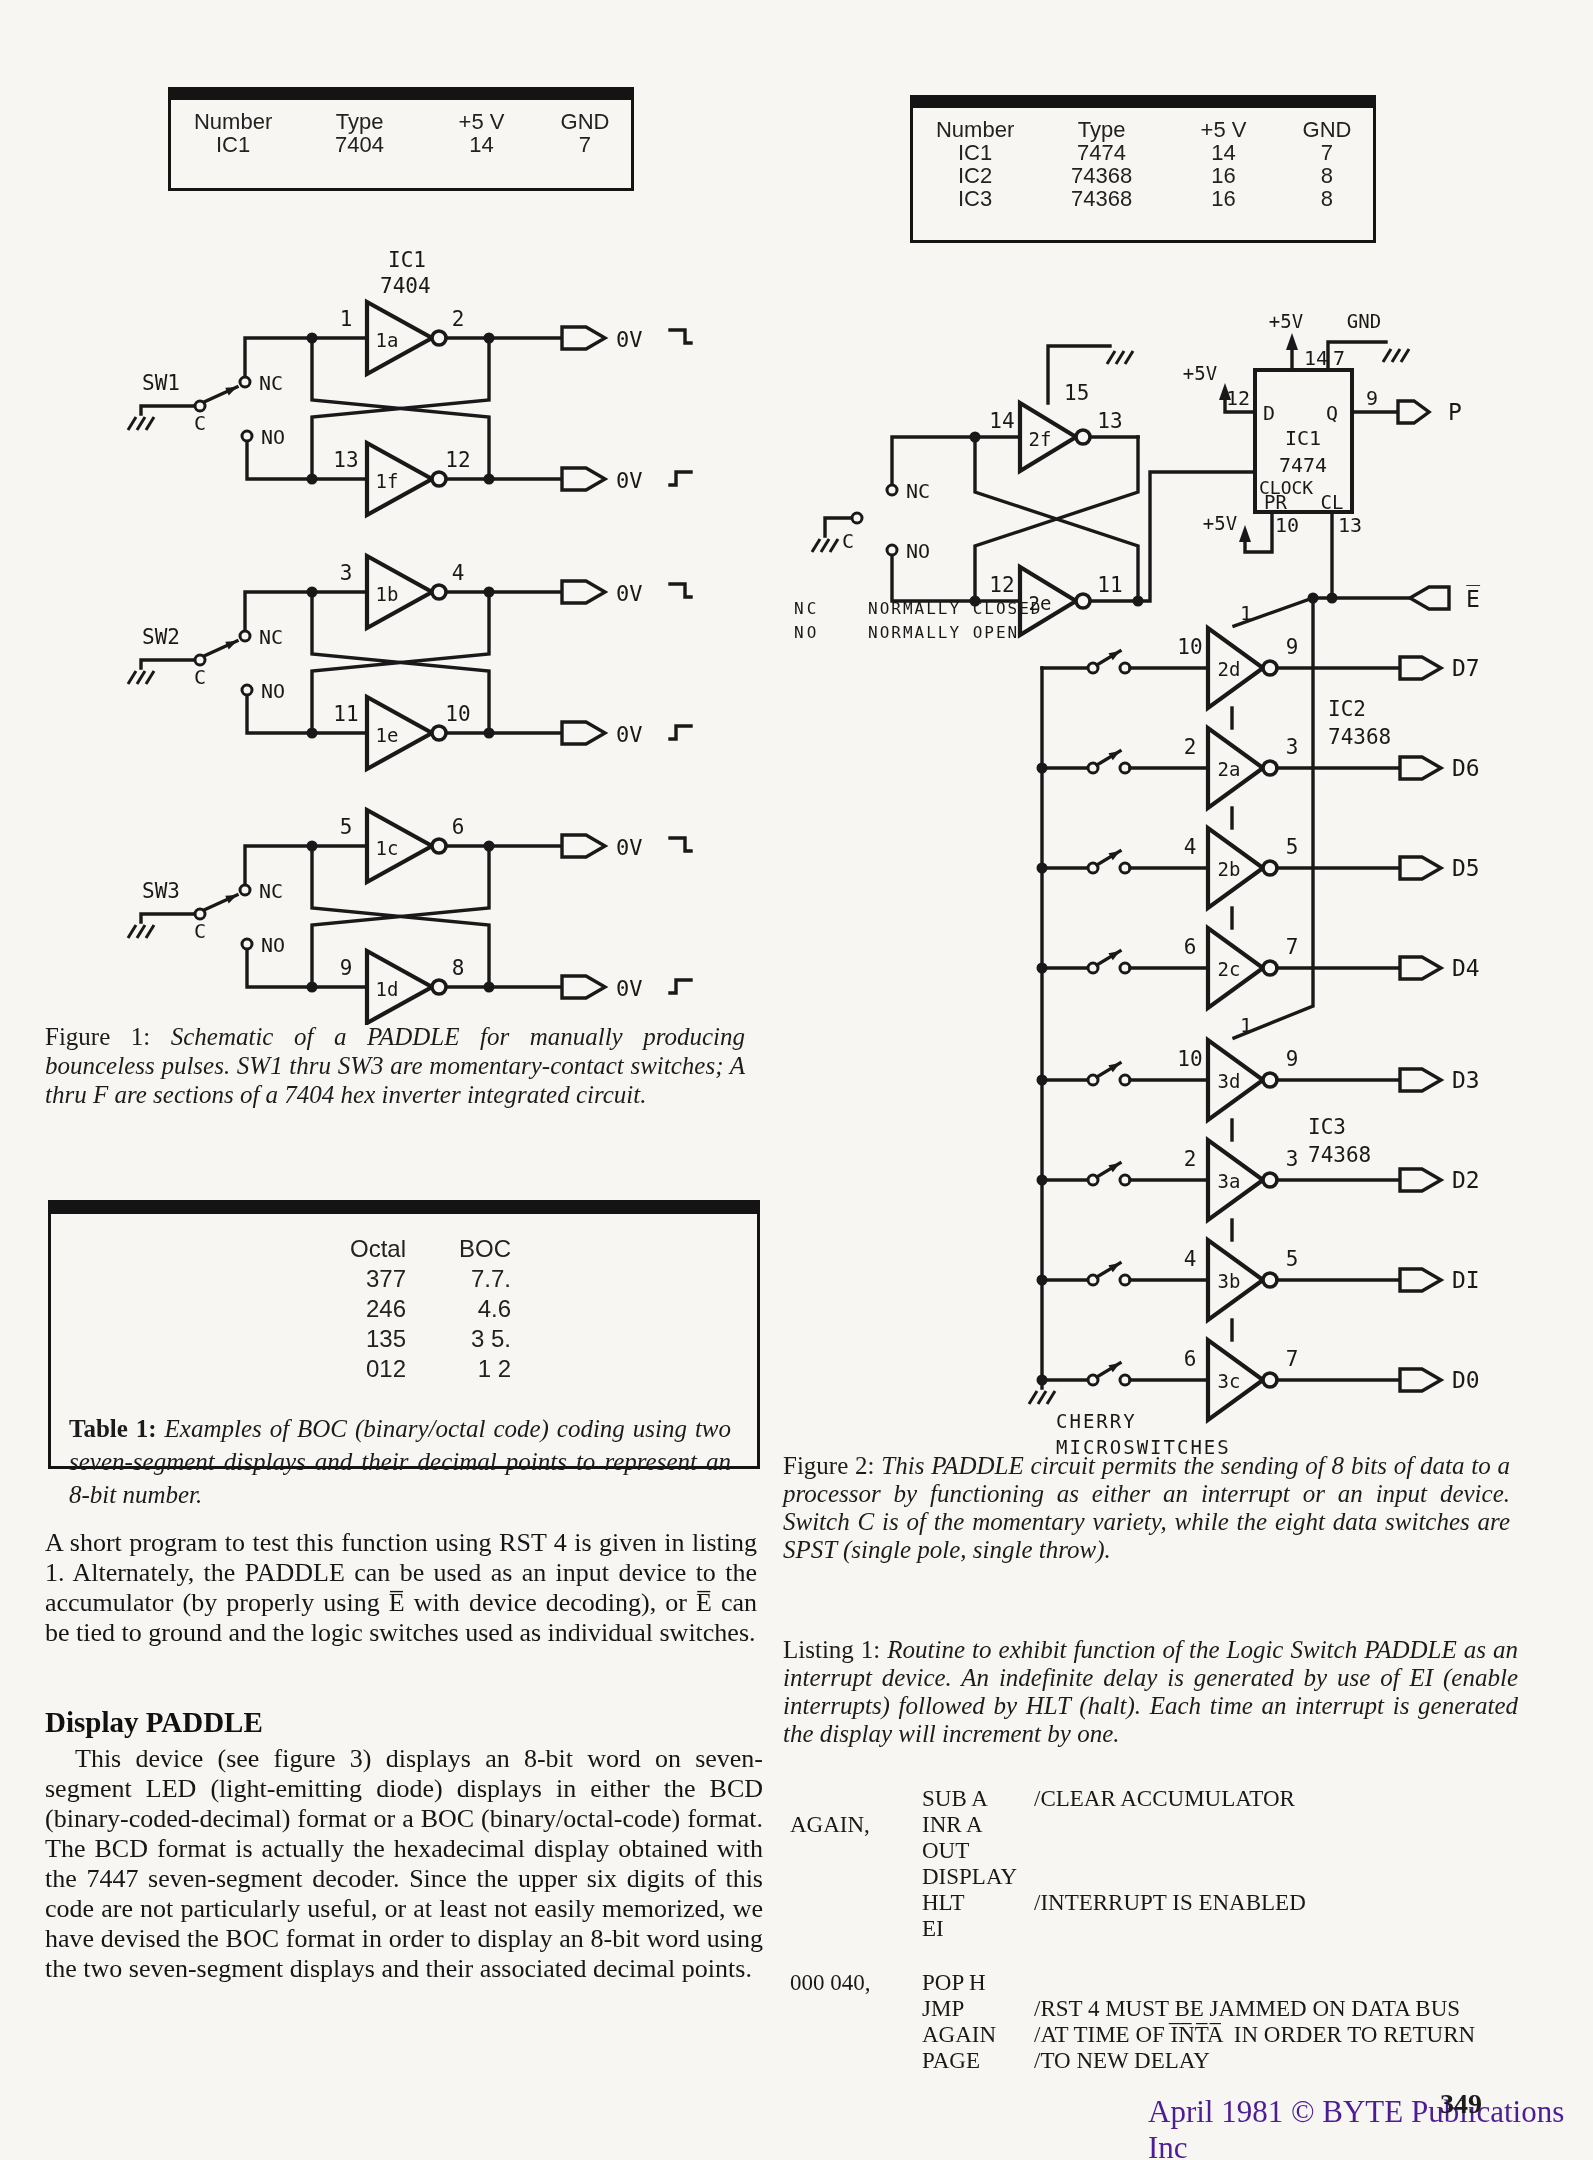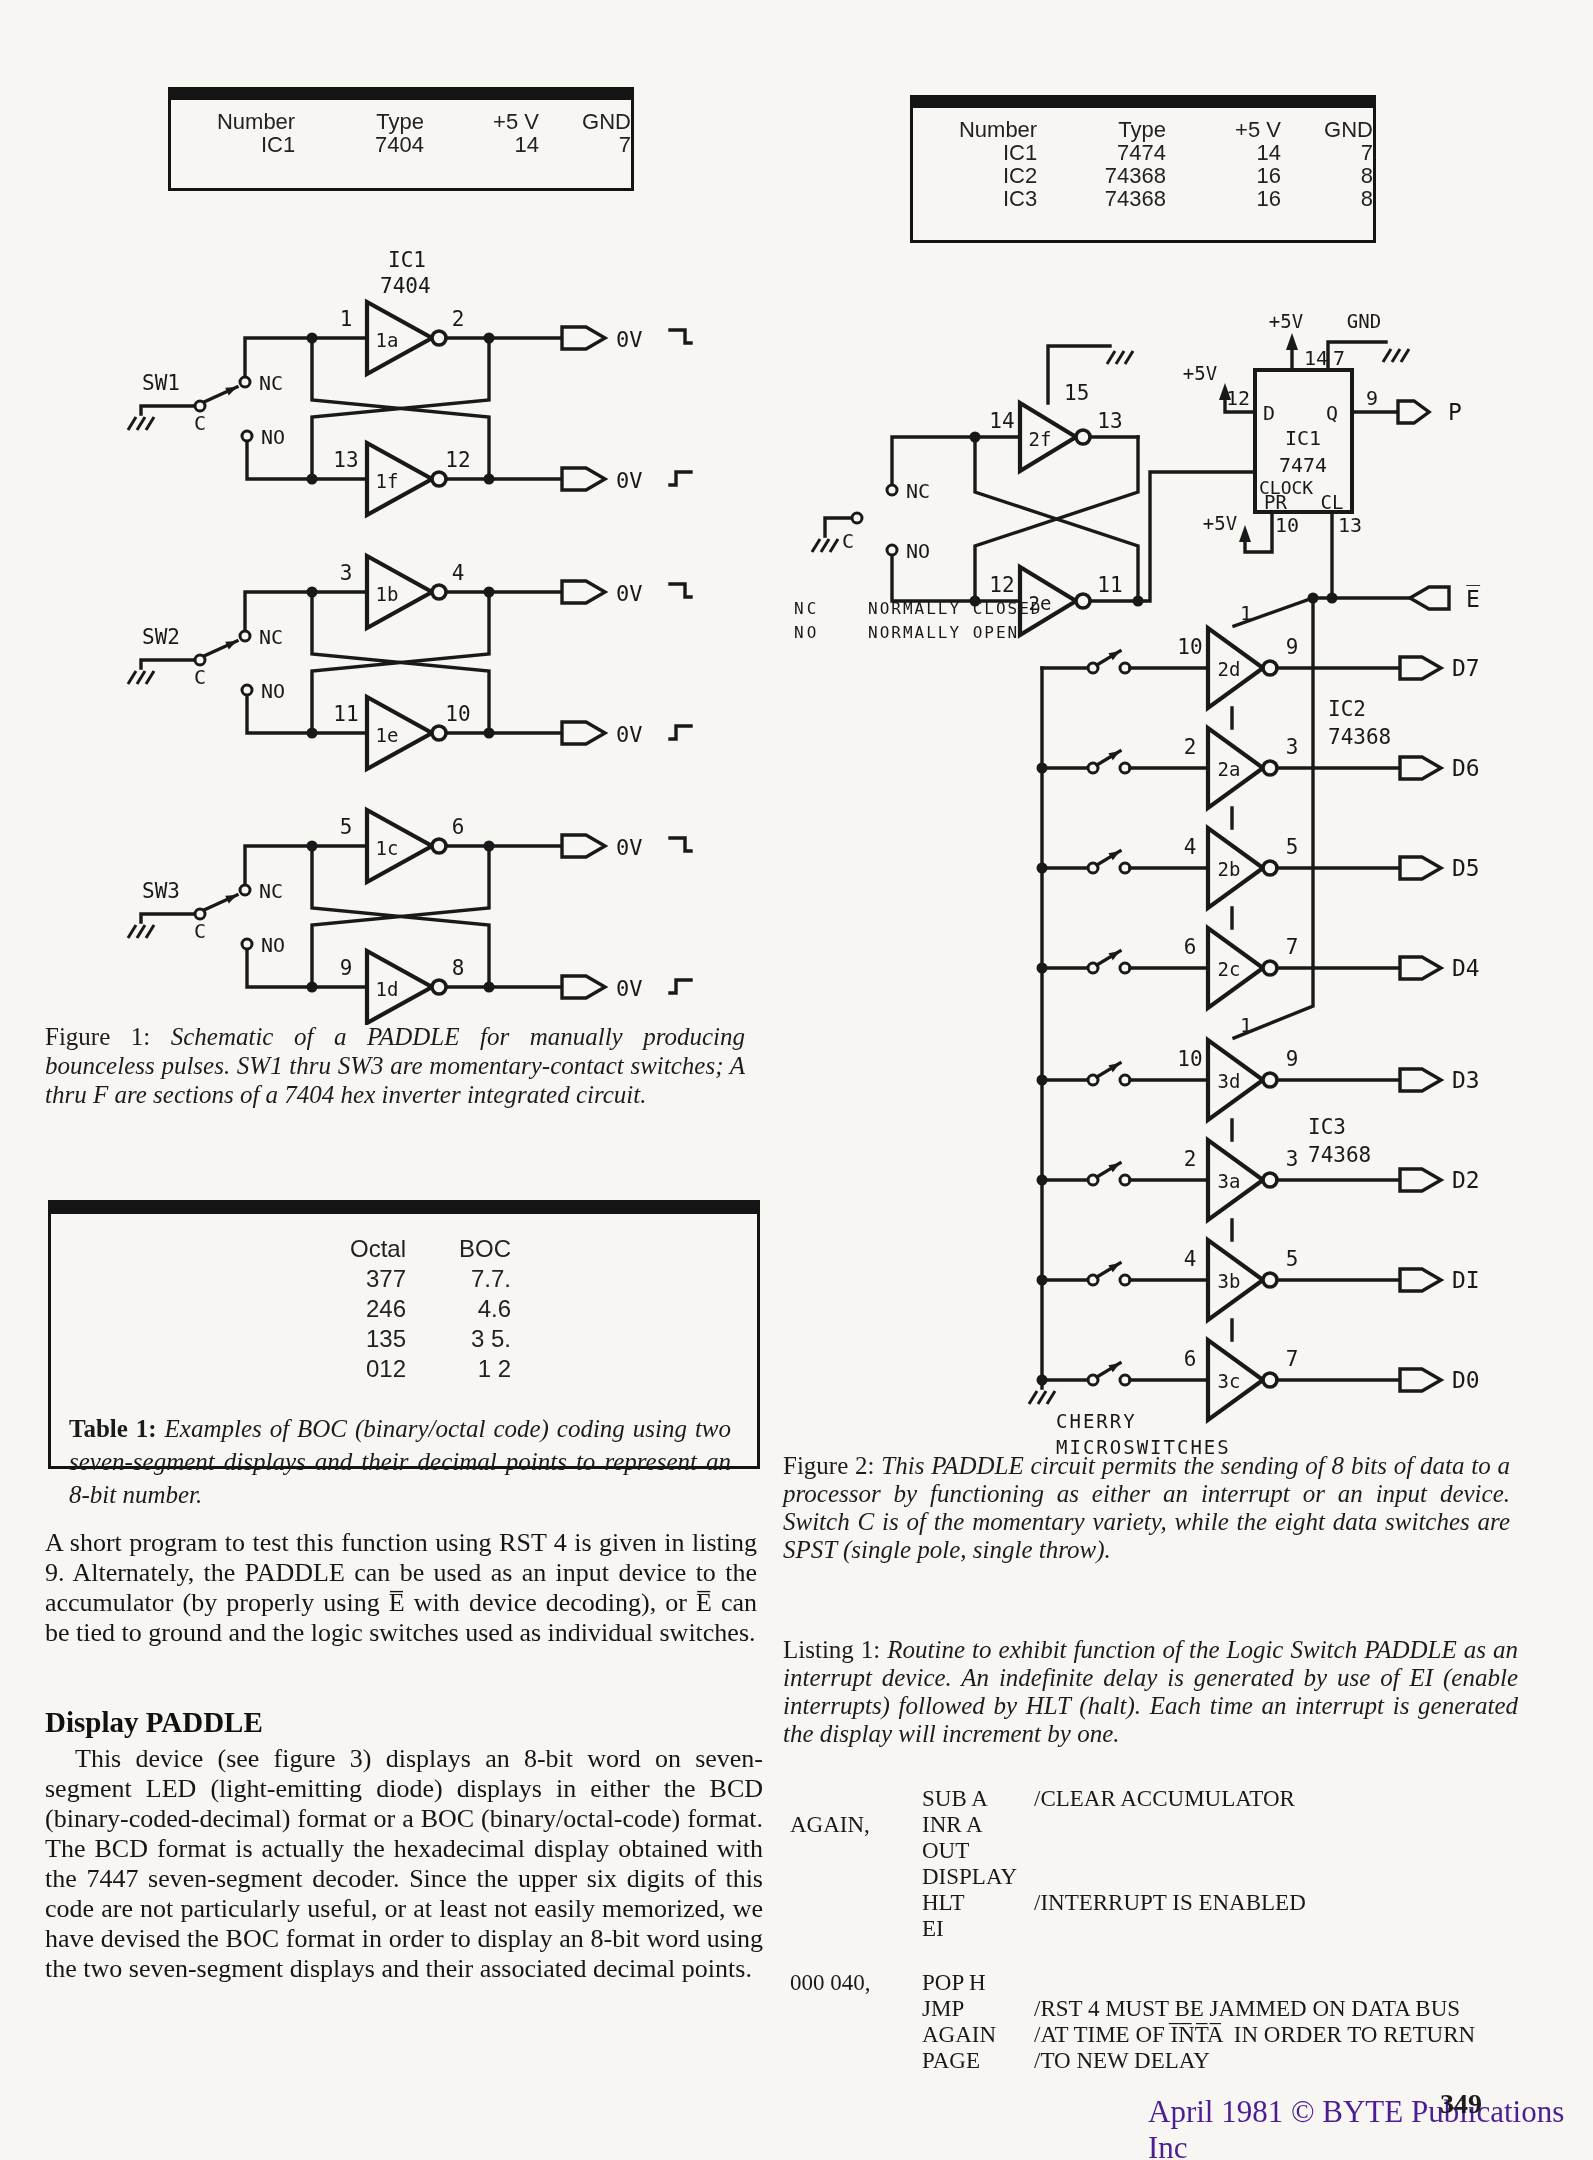--- a/index.html
+++ b/index.html
@@ -1,21 +1,21 @@
 <!DOCTYPE html>
 <html><head>
 <meta charset="utf-8">
 <style>
   html,body{margin:0;padding:0}
   body{width:1593px;height:2160px;position:relative;overflow:hidden;
        background:#f7f6f2;color:#1b1b1b;font-family:"Liberation Serif",serif}
   .abs{position:absolute}
   
   .ictable{border:3px solid #141414;border-top:13px solid #141414;background:transparent}
-  .ictable .tr{display:grid;grid-template-columns:27% 28% 25% 20%;text-align:right;
+  .ictable .tr{display:grid;grid-template-columns:27% 28% 25% 20%;text-align:center;
                font-family:"Liberation Sans",sans-serif;font-size:22px;line-height:23px;color:#222}
   .ictable .tr.hdr{margin-top:10px}
   
   .t1box{border:3px solid #141414;border-top:14px solid #141414}
   .t1grid{margin:20px 0 0 250px;display:grid;grid-template-columns:105px 105px;text-align:right;
           font-family:"Liberation Sans",sans-serif;font-size:24px;line-height:30px;color:#222}
   .t1cap{margin:28px 26px 0 18px;font-style:italic;font-size:25px;line-height:33px;text-align:justify}
   .t1cap b{font-style:normal;font-weight:700}
   
   .cap{margin:0;font-style:italic;font-size:25px;line-height:29px;text-align:justify;color:#1c1c1c}
@@ -221,21 +221,21 @@
       <div>3 5.</div>
       <div>012</div>
       <div>1 2</div>
     </div>
   <p class="t1cap">
     <b>Table 1:</b>
     <span>Examples of BOC (binary/octal code) coding using two seven-segment displays and their decimal points to represent an 8-bit number.</span>
   </p>
 </div>
 
-<p class="abs body" style="left:45px;top:1528px;width:712px">A short program to test this function using RST 4 is given in listing 9. Alternately, the PADDLE can be used as an input device to the accumulator (by properly using E̅ with device decoding), or E̅ can be tied to ground and the logic switches used as individual switches.</p>
+<p class="abs body" style="left:45px;top:1528px;width:712px">A short program to test this function using RST 4 is given in listing 1. Alternately, the PADDLE can be used as an input device to the accumulator (by properly using E̅ with device decoding), or E̅ can be tied to ground and the logic switches used as individual switches.</p>
 
 <h3 class="abs heading" style="left:45px;top:1706px">Display PADDLE</h3>
 <p class="abs body indent" style="left:45px;top:1744px;width:718px">This device (see figure 3) displays an 8-bit word on seven-segment LED (light-emitting diode) displays in either the BCD (binary-coded-decimal) format or a BOC (binary/octal-code) format. The BCD format is actually the hexadecimal display obtained with the 7447 seven-segment decoder. Since the upper six digits of this code are not particularly useful, or at least not easily memorized, we have devised the BOC format in order to display an 8-bit word using the two seven-segment displays and their associated decimal points.</p>
 
 <svg class="abs" style="left:780px;top:230px" width="813" height="1248" viewBox="0 0 813 1248" id="fig2svg">
 
   <g>
     <text x="14" y="384" font-size="16" letter-spacing="3">NC</text>
     <text x="88" y="384" font-size="16" letter-spacing="2">NORMALLY CLOSED</text>
     <text x="14" y="408" font-size="16" letter-spacing="3">NO</text>

